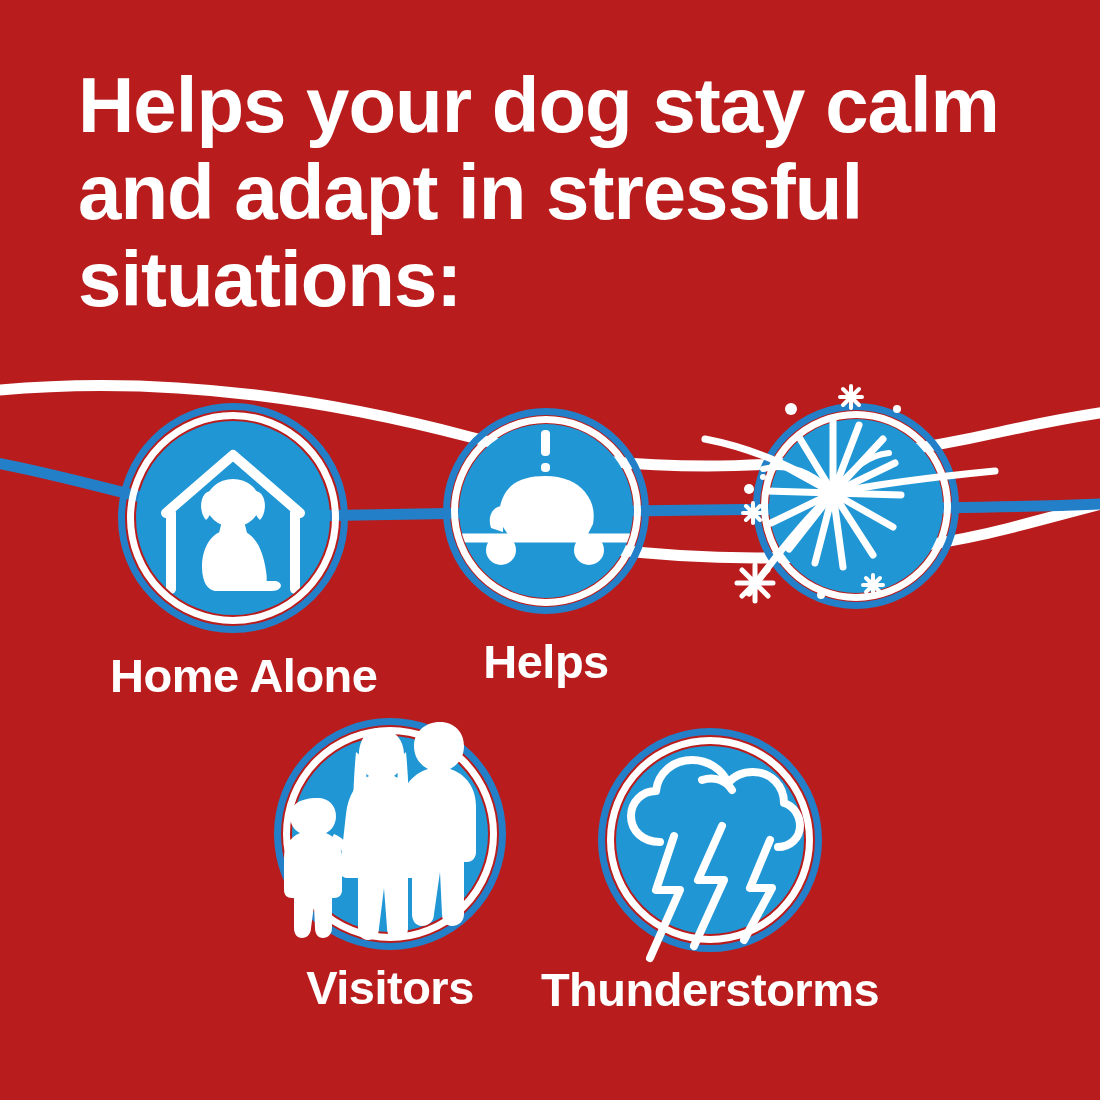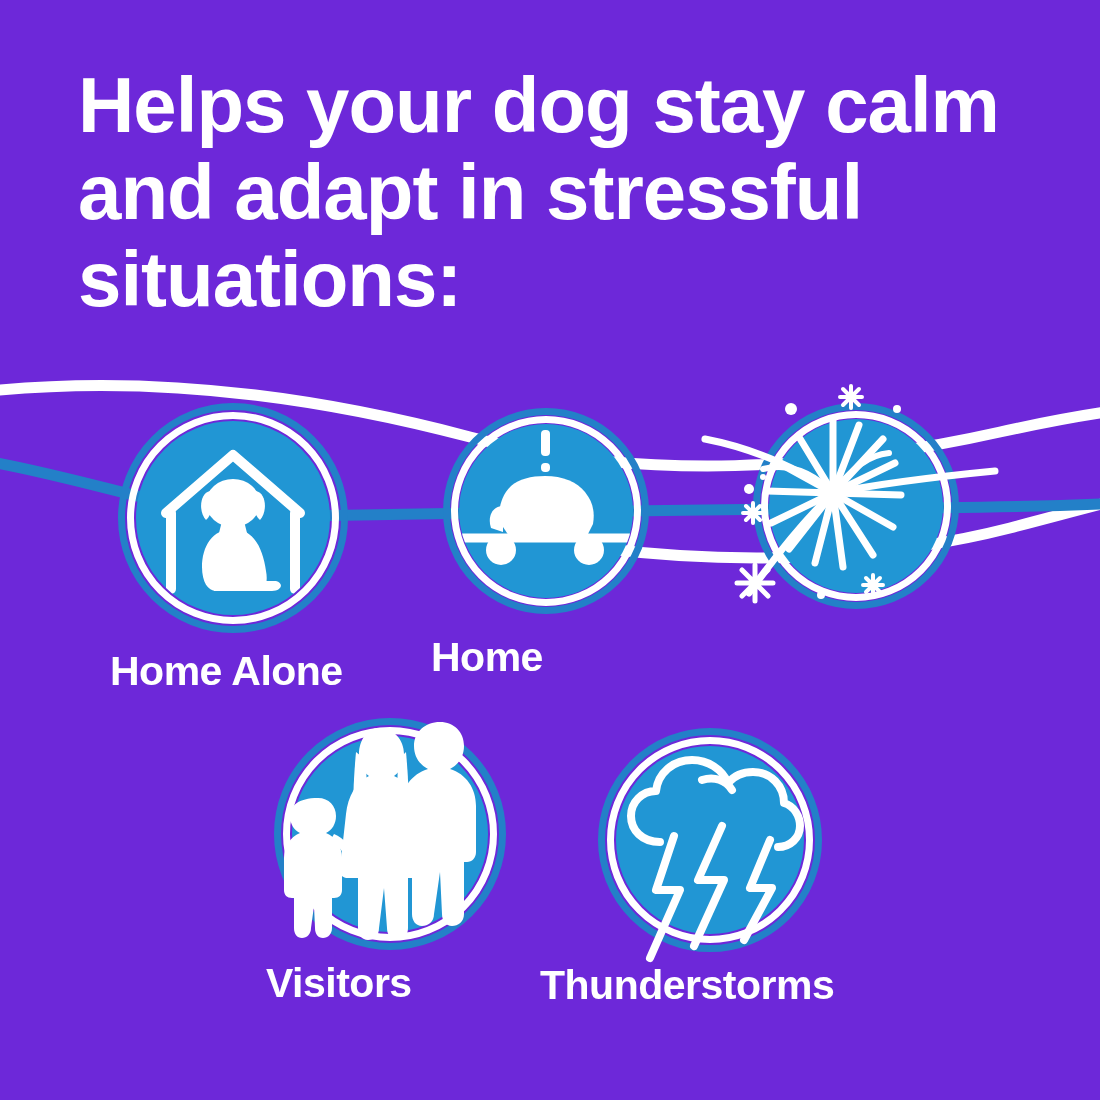--- a/index.html
+++ b/index.html
@@ -5,21 +5,21 @@
 <style>
   html, body {
     margin: 0;
     padding: 0;
     background: #263A6B;
   }
   #stage {
     position: relative;
     width: 1100px;
     height: 1100px;
-    background: #6d28d9;
+    background: #b91c1c;
     overflow: hidden;
     font-family: "Liberation Sans", sans-serif;
   }
 
   
   #headline {
     position: absolute;
     left: 78px;
     top: 62px;
     width: 980px;
@@ -81,23 +81,24 @@
     left: 0;
     top: 0;
     width: 100%;
     height: 100%;
   }
   .label {
     position: absolute;
     color: #ffffff;
     font-family: "Liberation Sans", sans-serif;
     font-weight: bold;
-    font-size: 41px;
+    font-size: 47px;
     letter-spacing: -0.5px;
     white-space: nowrap;
+    text-align: center;
   }
 </style>
 </head>
 <body>
 
 <div id="stage">
 
   <div id="headline">Helps your dog stay calm
 and adapt in stressful
 situations:</div>
@@ -172,21 +173,21 @@
                    C 60 55 72 52 86 52 Z" fill="#FFFFFF"></path>
           <path d="M 44 82 C 34 82 28 92 32 104 L 44 108 Z" fill="#FFFFFF"></path>
 
           <path d="M -4 114 L 178 114" fill="none" stroke="#FFFFFF" stroke-width="9" stroke-linecap="round"></path>
 
           <circle cx="42" cy="126" r="15" fill="#FFFFFF"></circle>
           <circle cx="130" cy="126" r="15" fill="#FFFFFF"></circle>
         </svg>
       </div>
     </div>
-    <div class="label" style="left:-12px; top:226px; width:230px;">Home</div>
+    <div class="label" style="left:-12px; top:226px; width:230px;">Helps</div>
   </div>
 
   <div class="node" style="left:753px; top:403px;">
     <div class="ring-wrap" style="width:206px; height:206px;">
       <div class="ring-outer"></div>
       <div class="ring-white" style="left:8px; top:8px; width:190px; height:190px;"></div>
       <div class="disc-open" style="left:16px; top:16px; width:174px; height:174px;"></div>
 
       <svg style="position:absolute; left:-70px; top:-60px; width:330px; height:320px;" viewBox="0 0 330 320">
         <g stroke="#FFFFFF" stroke-width="7" stroke-linecap="round" fill="none">

